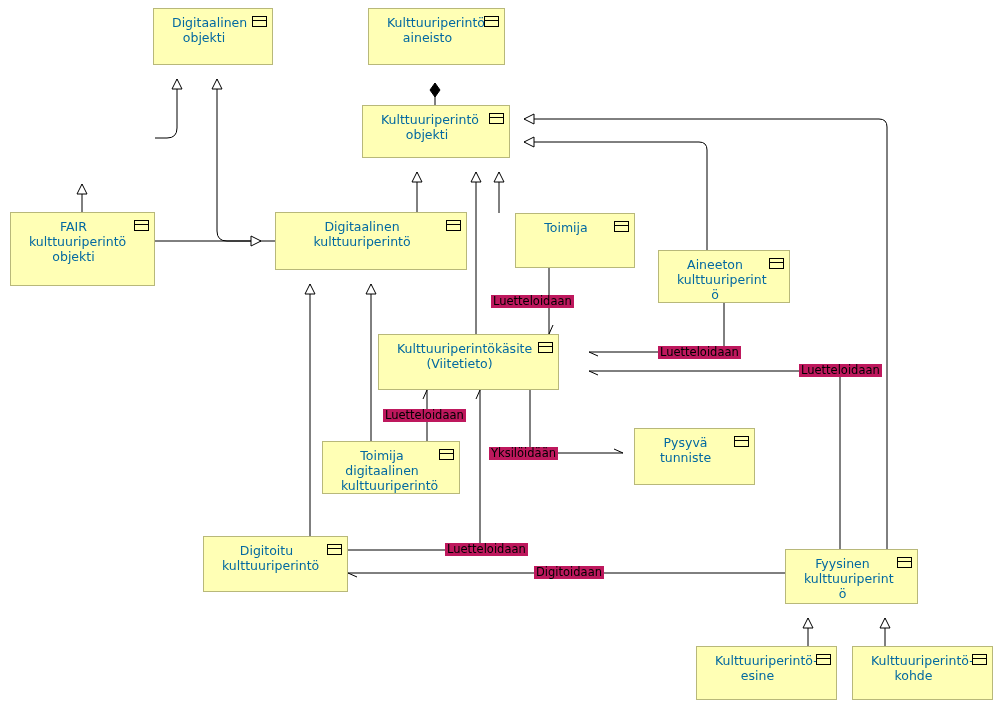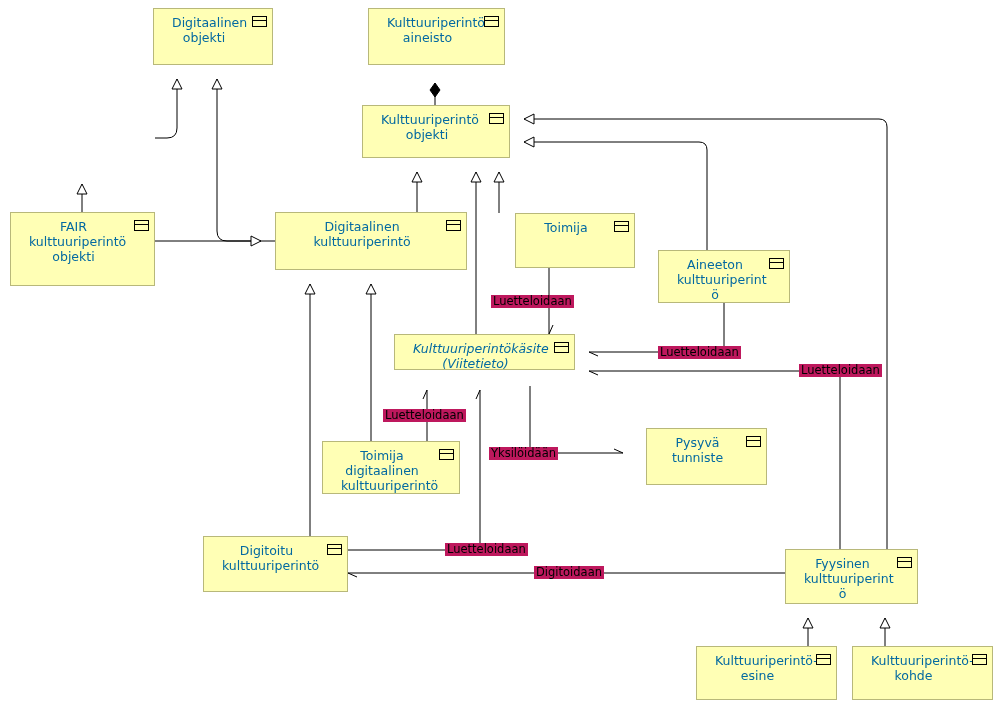--- a/index.html
+++ b/index.html
@@ -152,34 +152,34 @@
     <span class="cls-icon"></span>
   </div>
 
   <div class="node" style="left:658px;top:250px;width:132px;height:53px;">
     <span class="label">Aineeton
 kulttuuriperint
 ö</span>
     <span class="cls-icon"></span>
   </div>
 
-  <div class="node" style="left:394px;top:334px;width:181px;height:36px;font-style:italic;">
+  <div class="node" style="left:378px;top:334px;width:181px;height:56px;">
     <span class="label">Kulttuuriperintökäsite
 (Viitetieto)</span>
     <span class="cls-icon"></span>
   </div>
 
   <div class="node" style="left:322px;top:441px;width:138px;height:53px;">
     <span class="label">Toimija
 digitaalinen
 kulttuuriperintö</span>
     <span class="cls-icon"></span>
   </div>
 
-  <div class="node" style="left:634px;top:428px;width:121px;height:57px;margin-left:12px;">
+  <div class="node" style="left:634px;top:428px;width:121px;height:57px;">
     <span class="label">Pysyvä
 tunniste</span>
     <span class="cls-icon"></span>
   </div>
 
   <div class="node" style="left:203px;top:536px;width:145px;height:56px;">
     <span class="label">Digitoitu
 kulttuuriperintö</span>
     <span class="cls-icon"></span>
   </div>

